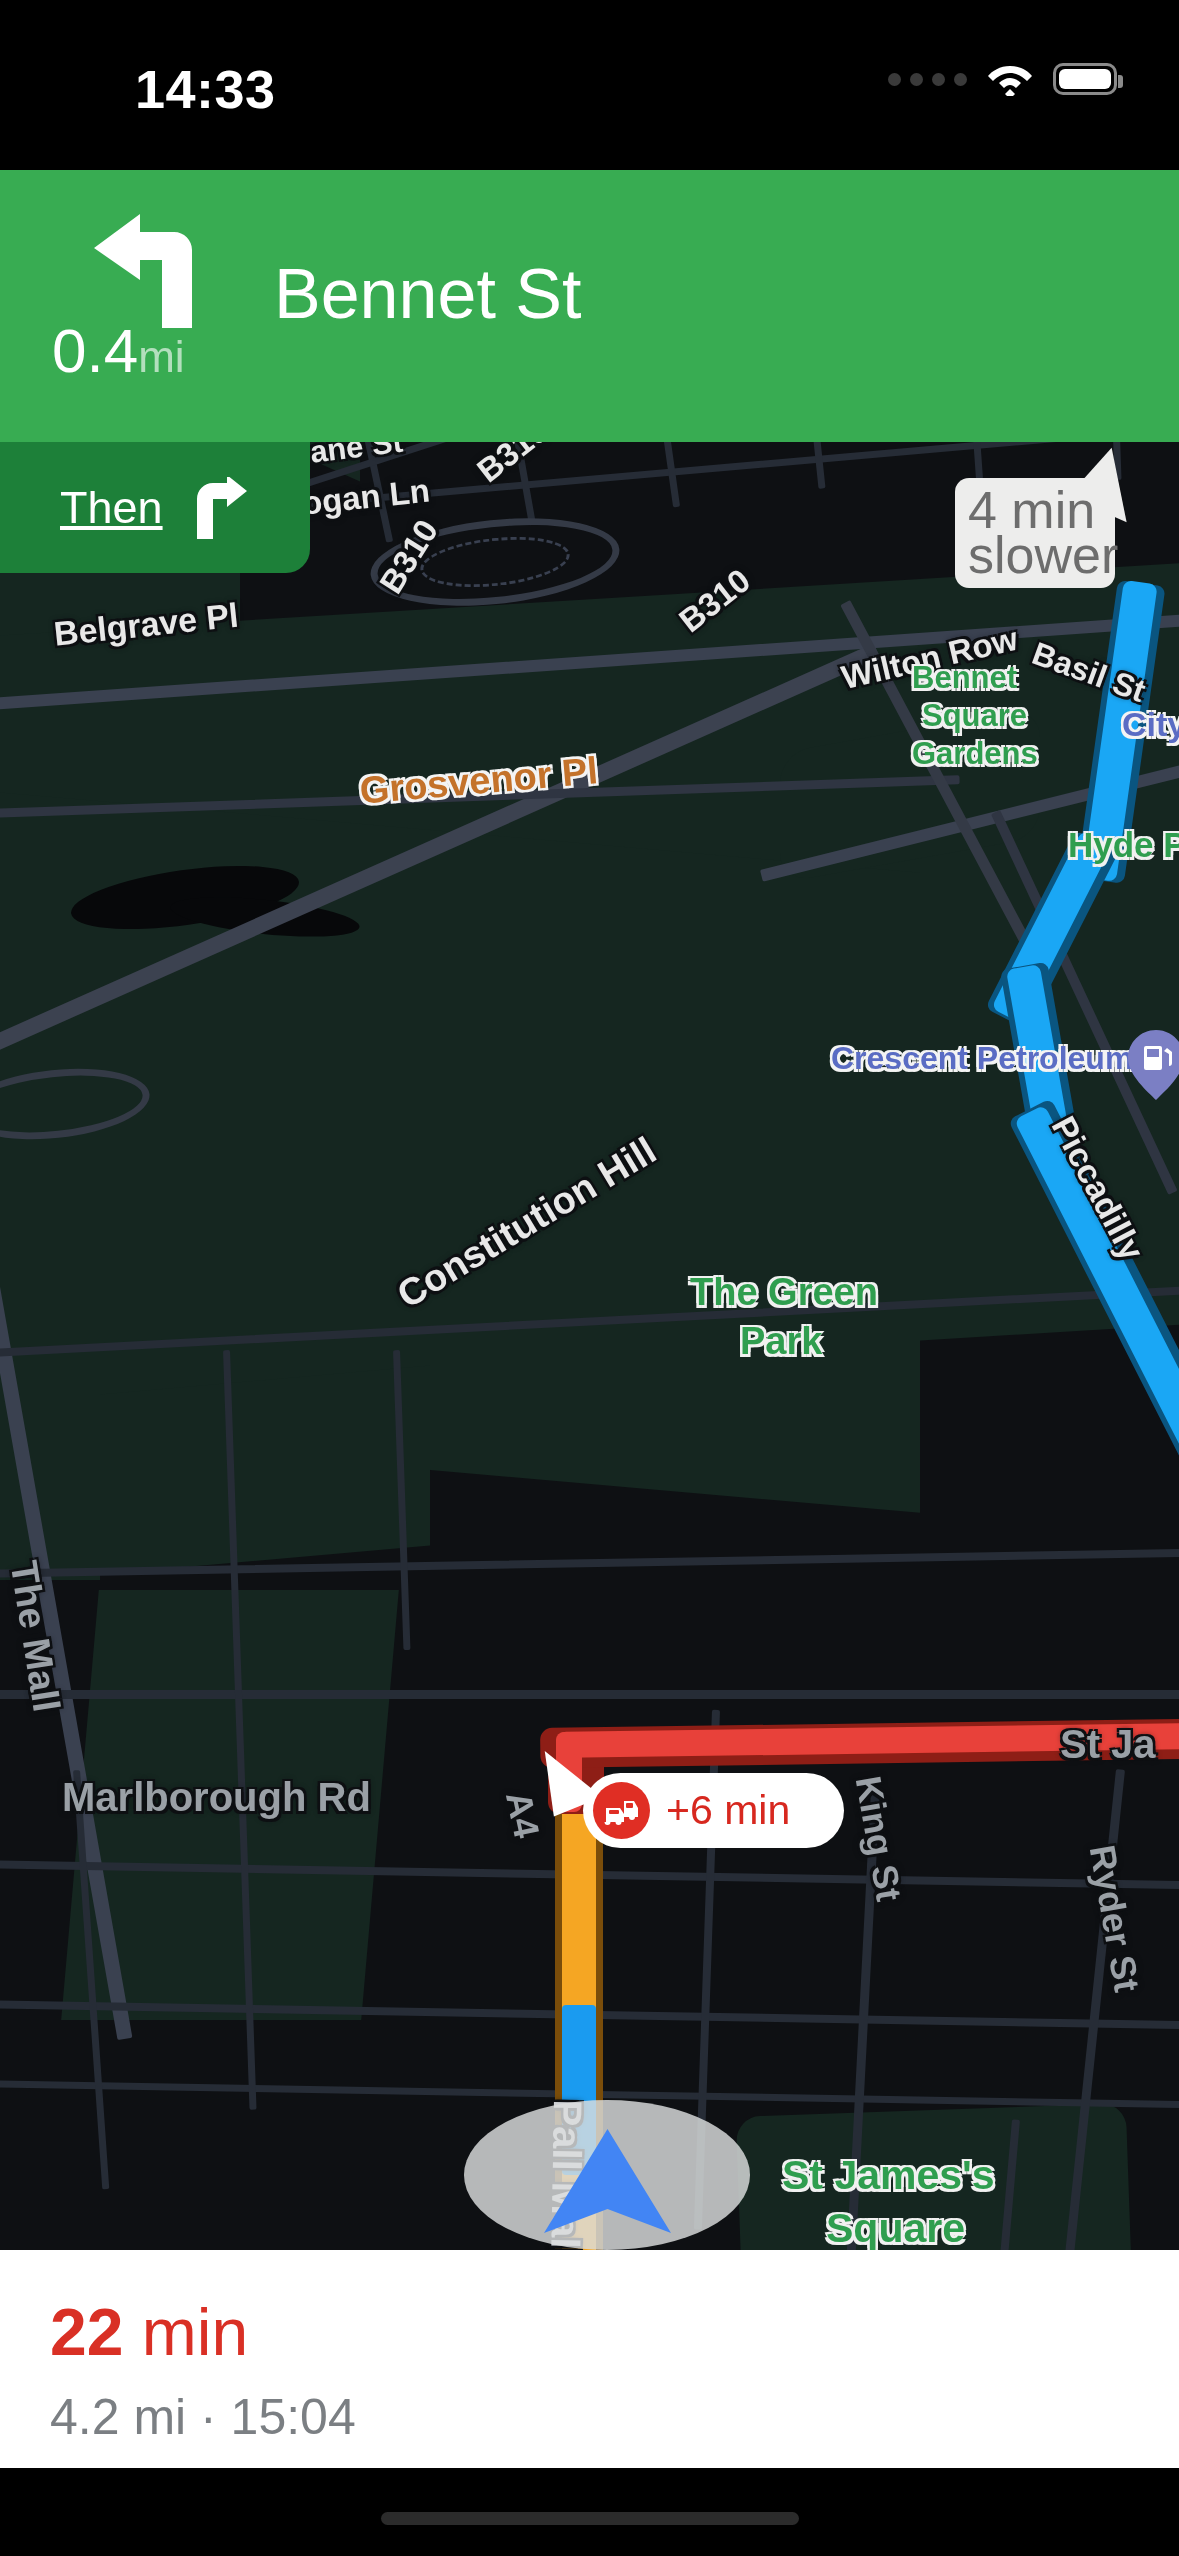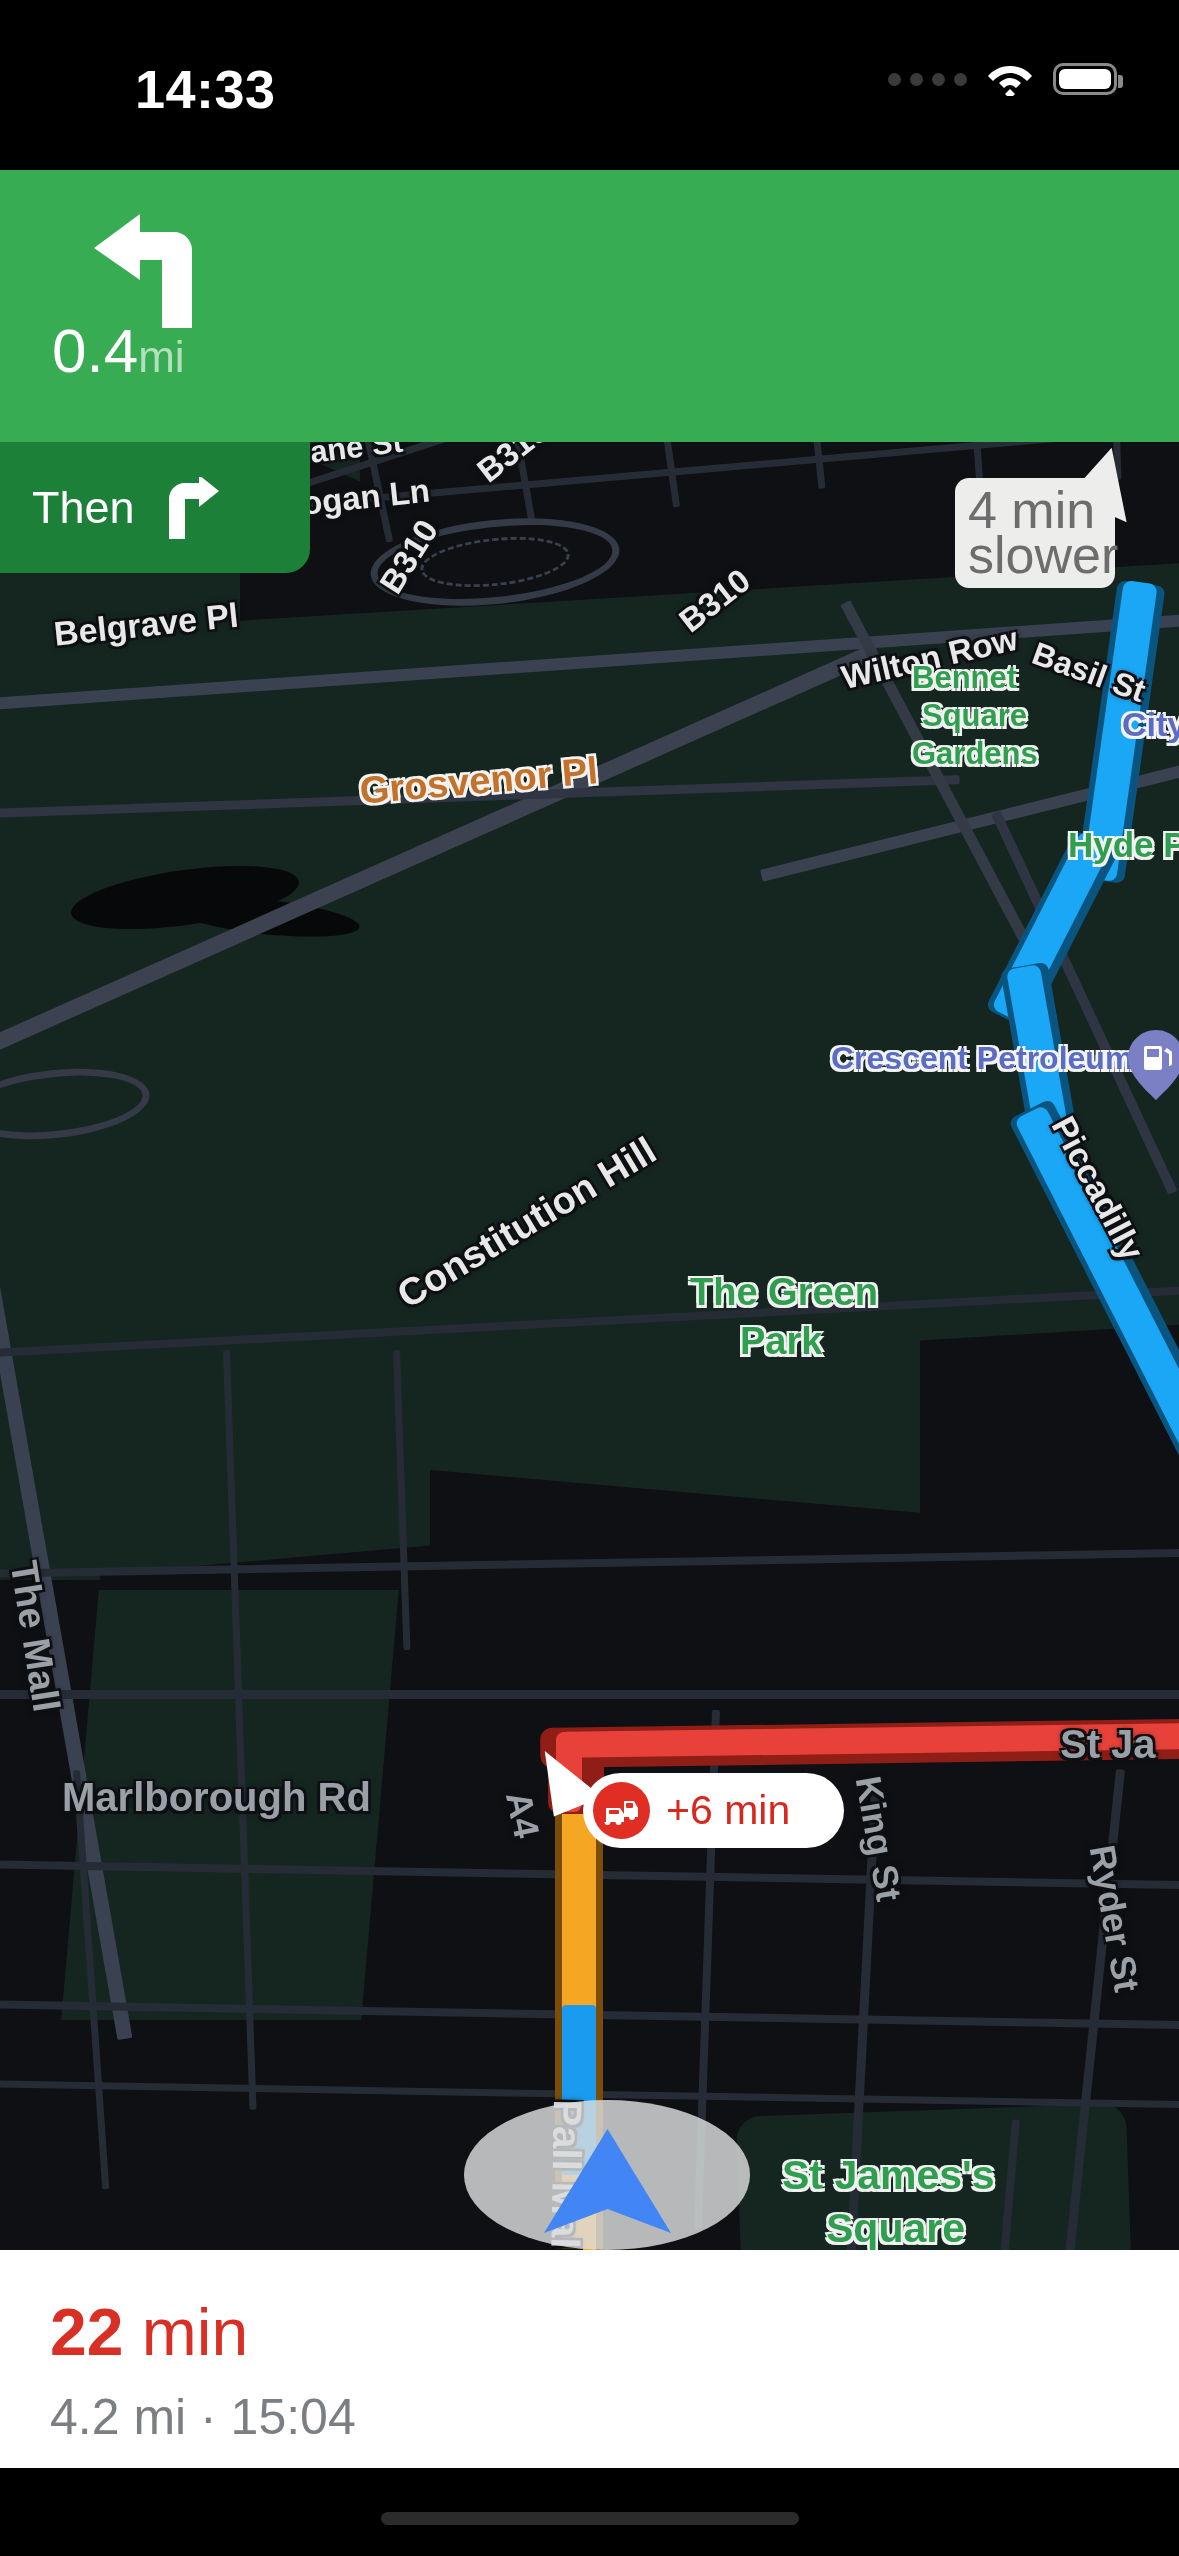--- a/index.html
+++ b/index.html
@@ -79,21 +79,21 @@
   
   #nav-banner #dist-wrap{ top:150px; left:52px; }
   #nav-banner #street-name{ top:84px; left:274px; }
 
   
   #then-banner{
     position:absolute; left:0; top:442px; width:310px; height:131px;
     background:#1d8039; border-bottom-right-radius:24px; z-index:30;
     display:flex; align-items:center;
   }
-  #then-label{ color:#fff; font-size:45px; margin-left:32px; font-weight:400; }
+  #then-label{ color:#fff; font-size:45px; margin-left:60px; font-weight:400;text-decoration:underline; }
   #then-arrow{ width:58px; height:62px; margin-left:26px; }
 
   
   #slower-callout{
     position:absolute; left:955px; top:478px; width:160px; height:110px;
     background:#ededec; border-radius:14px; z-index:20;
     display:flex; flex-direction:column; justify-content:center;
     padding-left:13px;
   }
   #slower-callout .ln{ color:#6d6d6d; font-size:52px; line-height:45px; font-weight:400; white-space:nowrap; }
@@ -297,20 +297,21 @@
 
 <div id="nav-banner">
   <div id="turn-arrow">
     <svg width="120" height="130" viewBox="0 0 120 130">
       <path d="M12 40 L58 6 L58 24 L92 24 C102 24 110 32 110 42 L110 120 L80 120 L80 52 L58 52 L58 72 Z" fill="#ffffff"></path>
     </svg>
   </div>
   <div id="dist-wrap">
     <span id="dist-val">0.4</span><span id="dist-unit">mi</span>
   </div>
+  <div id="street-name">Bennet St</div>
 </div>
 
 <div id="then-banner">
   <span id="then-label">Then</span>
   <span id="then-arrow">
     <svg width="58" height="62" viewBox="0 0 58 62">
       <path d="M8 62 L8 22 C8 13 15 6 24 6 L38 6 L38 -2 L58 14 L38 30 L38 22 L24 22 L24 62 Z" fill="#ffffff"></path>
     </svg>
   </span>
 </div>

